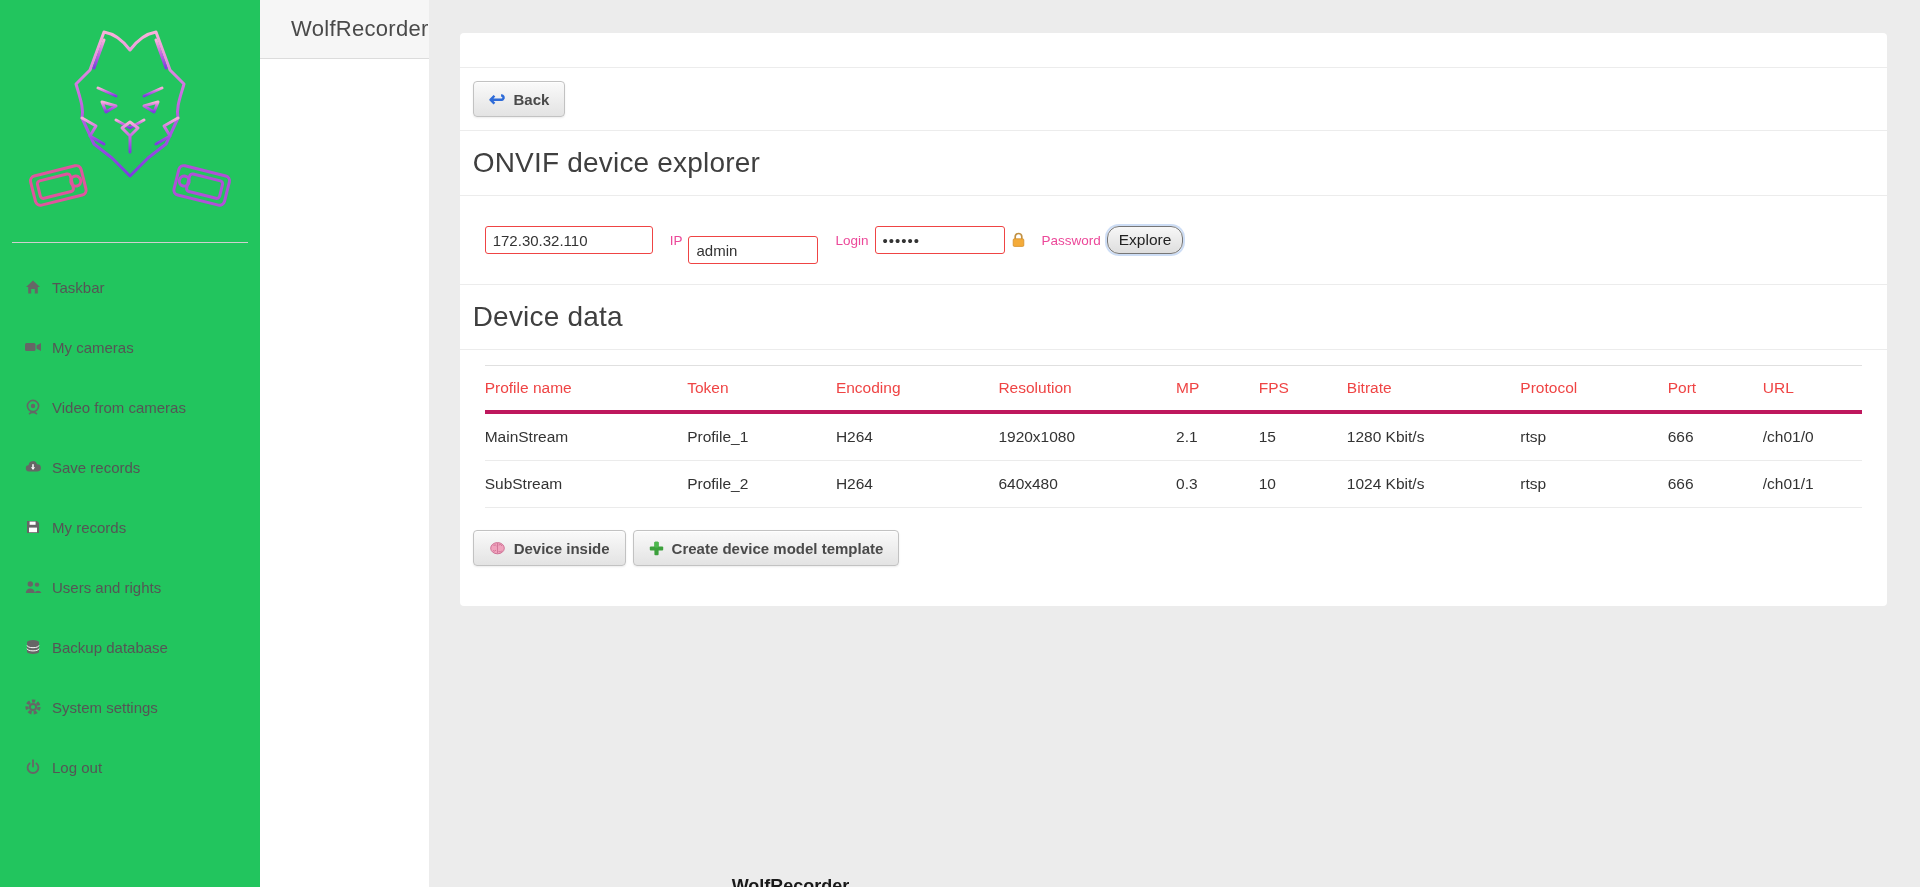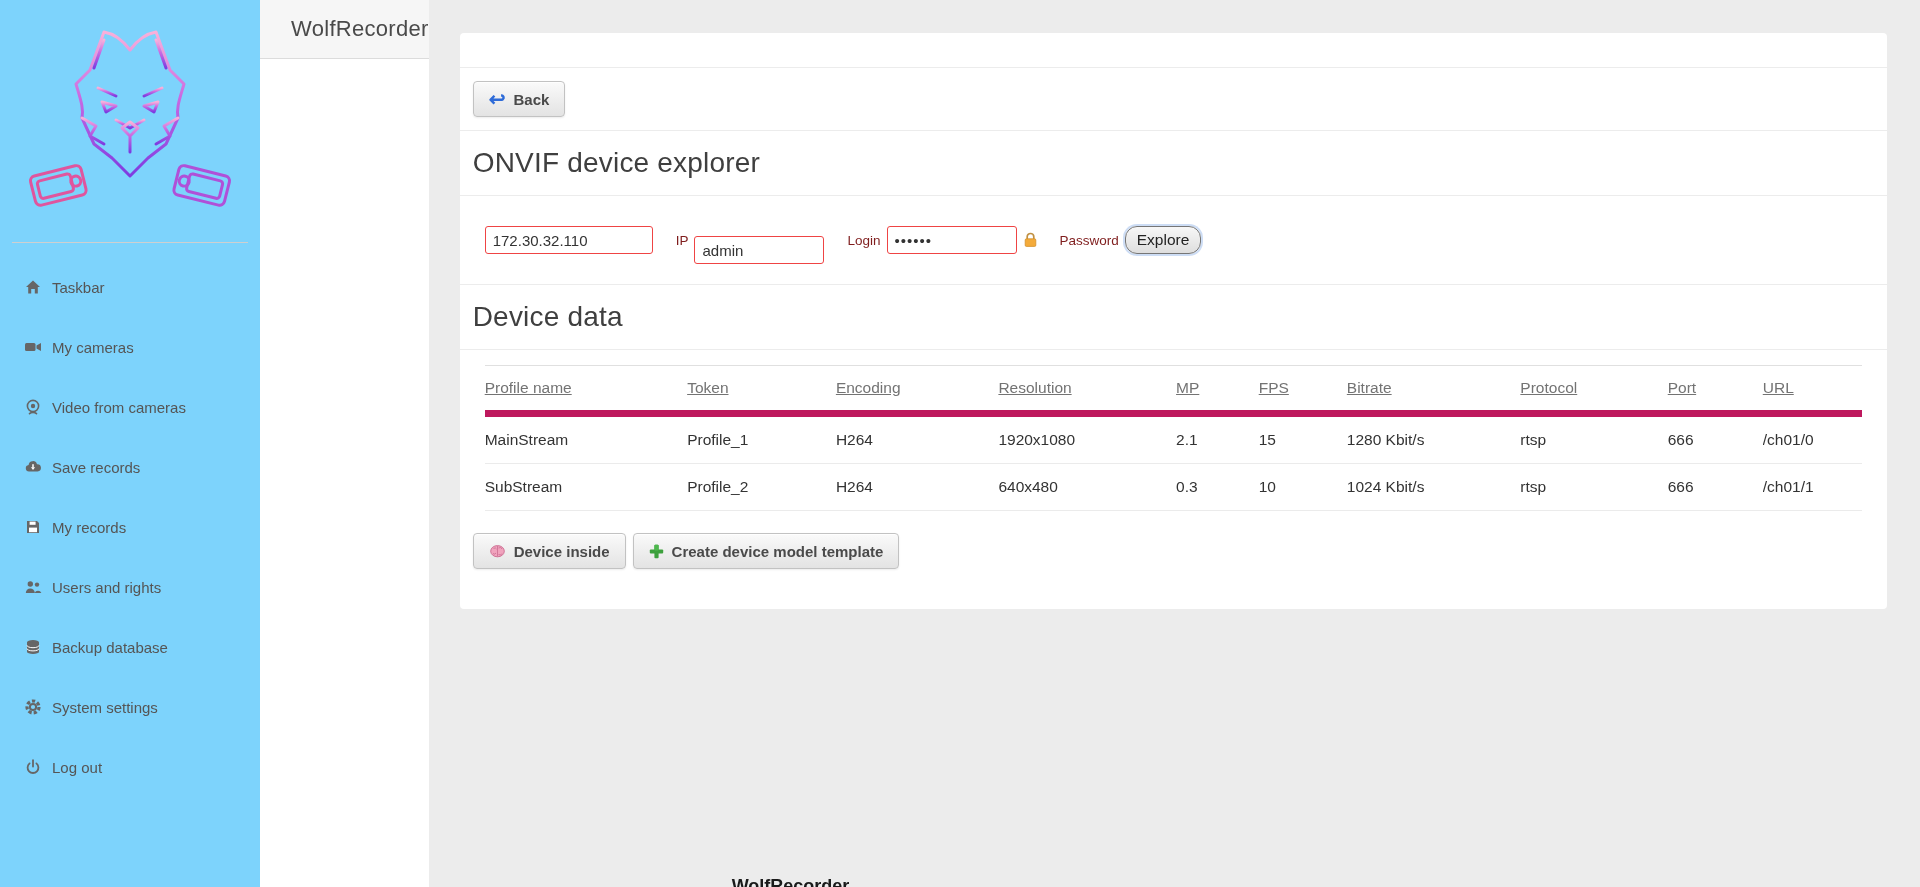--- a/index.html
+++ b/index.html
@@ -2,21 +2,21 @@
 <html><head>
 <meta charset="utf-8">
 <style>
   * { box-sizing: border-box; margin: 0; padding: 0; }
   html,body { width:1920px; height:887px; overflow:hidden; }
   body { font-family:"Liberation Sans", sans-serif; background:#fff; color:#333; }
 
   .app { display:flex; width:1920px; height:887px; }
 
   
-  .sidebar { width:260px; flex-shrink:0; background:#7dd3fc; height:100%; }
+  .sidebar { width:260px; flex-shrink:0; background:#22c55e; height:100%; }
   .logo-wrap { display:flex; justify-content:center; padding-top:24px; }
   .sidebar-divider { border:none; border-top:1px solid #cfcfcf; margin:18px 12px 10px 12px; }
   .menu { padding-top:4px; }
   .menu-item { display:flex; align-items:center; gap:10px; height:60px; padding-left:24px;
                color:#555; font-size:15px; cursor:pointer; text-decoration:none; }
   .mi-icon { width:18px; height:18px; display:inline-flex; align-items:center; justify-content:center; flex-shrink:0; }
 
   
   .main { flex:1; display:flex; flex-direction:row; height:100%; }
   .topbar { height:59px; flex-shrink:0; background:#f6f6f6; border-bottom:1px solid #dcdcdc;
@@ -39,30 +39,30 @@
          font-family:inherit; font-size:15px; font-weight:700; color:#4a4a4a; cursor:pointer;
          box-shadow:inset 0 1px 0 rgba(255,255,255,.8), 0 1px 2px rgba(0,0,0,.08); }
   .back-arrow { color:#2e6bd8; font-size:20px; line-height:1; font-weight:700; }
 
   
   .ti { height:28px; border:1px solid #ef4444; border-radius:3px; padding:0 7px; font-size:15px;
         color:#333; font-family:inherit; background:#fff; }
   .ti-ip { width:168px; }
   .ti-login { width:130px; margin-left:6px;margin-top:20px; }
   .ti-pwd { width:130px; margin-left:6px; letter-spacing:1px; }
-  .fl { font-size:13.5px; color:#7f1d1d; margin-left:23px; white-space:nowrap; }
+  .fl { font-size:13.5px; color:#ec4899; margin-left:17px; white-space:nowrap; }
   .lock { margin-left:7px; display:inline-flex; }
   .explore-btn { height:28px; margin-left:6px; padding:0 11px; font-size:15.5px; color:#222;
                  background:linear-gradient(#f7f7f7,#dedede); border:1px solid #767676; border-radius:12px;
                  font-family:inherit; cursor:pointer; box-shadow:0 0 0 2px rgba(130,170,230,.4); }
 
   
   table.profiles { width:100%; border-collapse:collapse; table-layout:fixed; }
-  table.profiles th { text-align:left; font-weight:500; color:#737373; font-size:15.5px;
-                      padding:13px 4px 13px 0; border-top:1px solid #e0e0e0; border-bottom:7px solid #be185d;text-decoration:underline; }
+  table.profiles th { text-align:left; font-weight:500; color:#ef4444; font-size:15.5px;
+                      padding:13px 4px 13px 0; border-top:1px solid #e0e0e0; border-bottom:4px solid #be185d; }
   table.profiles td { font-size:15.5px; color:#333; padding:14px 4px 14px 0; border-bottom:1px solid #ebebeb;
                       white-space:nowrap; overflow:hidden; }
 
   .footer-partial { position:absolute; left:303px; bottom:-10px; font-size:18px; font-weight:700; color:#1a1a1a; }
 </style>
 </head>
 <body>
 
 <div class="app">
 

